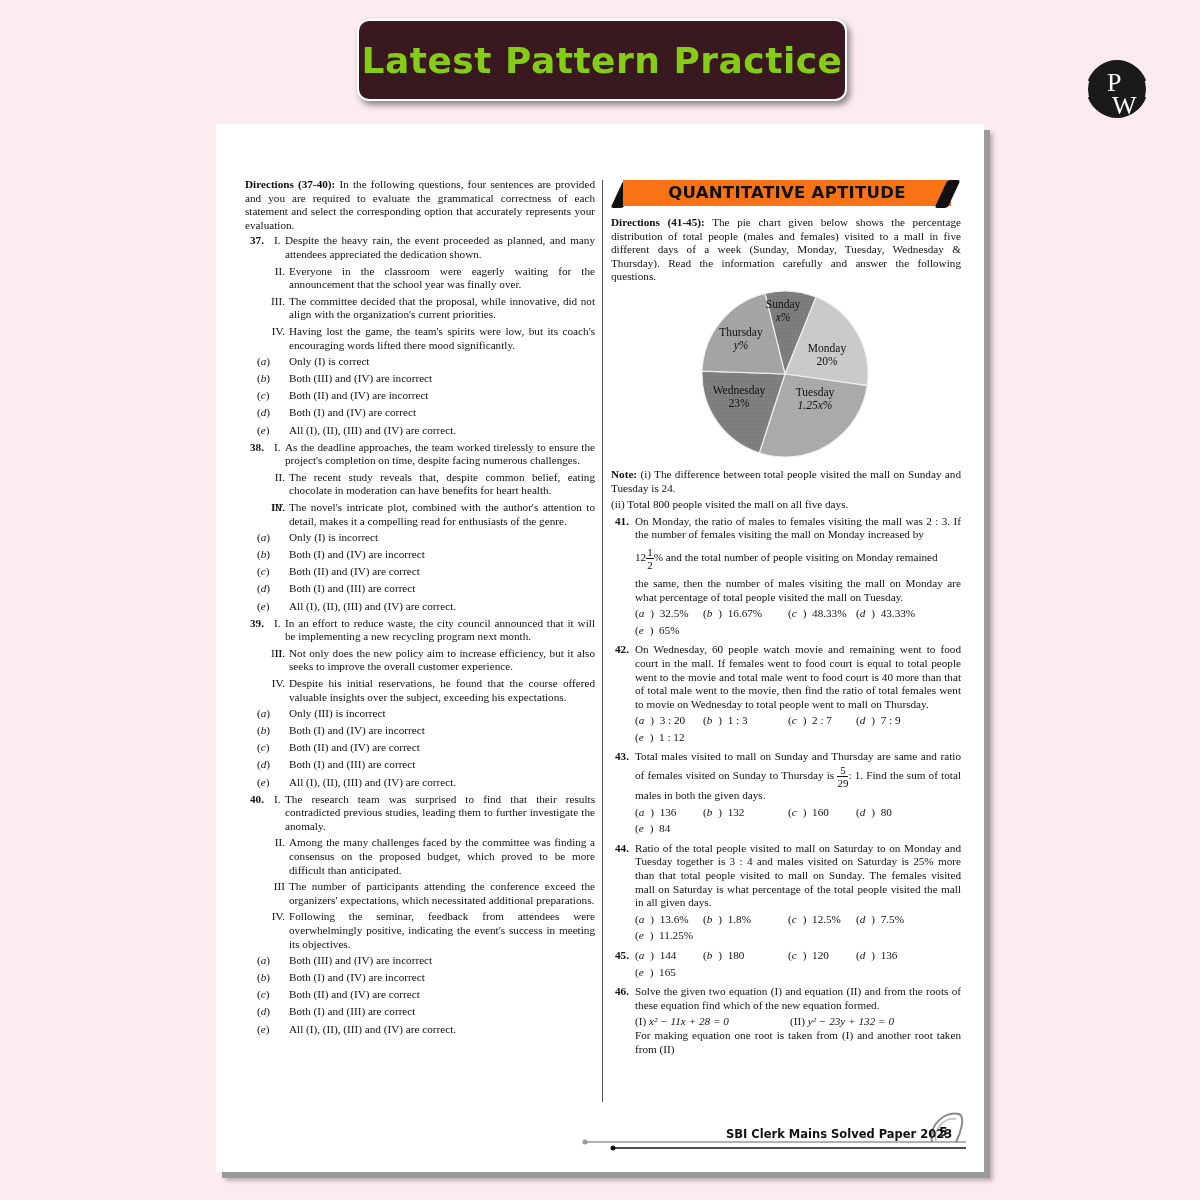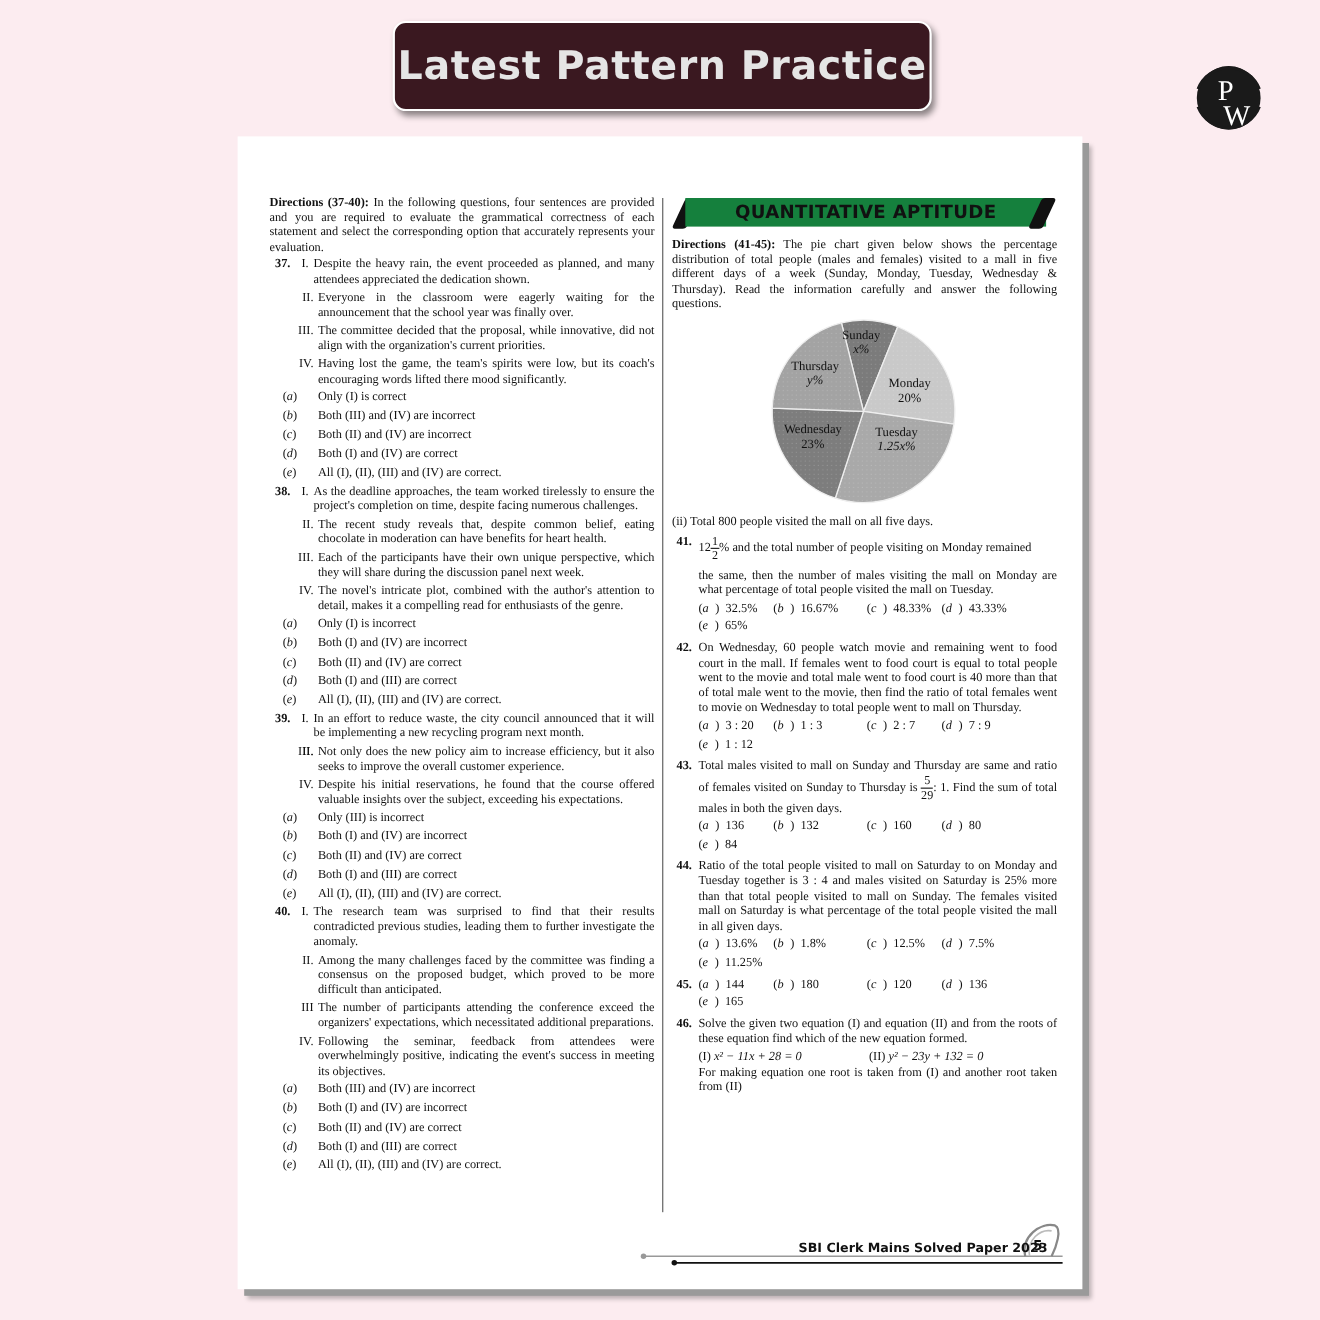--- a/index.html
+++ b/index.html
@@ -10,21 +10,21 @@
       color: #111;
     }
     .banner {
       position: absolute; left: 357px; top: 19px; width: 486px; height: 78px;
       background: #3a1820; border-radius: 12px;
       border: 2px solid #ffffff;
       box-shadow: 3px 4px 6px rgba(0,0,0,0.45);
       display: flex; align-items: center; justify-content: center;
     }
     .banner span {
-      color: #e5e5e5; font-family: "DejaVu Sans", sans-serif; font-weight: bold;
+      color: #84cc16; font-family: "DejaVu Sans", sans-serif; font-weight: bold;
       font-size: 36px; letter-spacing: 0.5px;
     }
     .logo {
       position: absolute; left: 1082px; top: 54px; width: 70px; height: 70px;
     }
     .page {
       position: absolute; left: 216px; top: 124px; width: 768px; height: 1048px;
       background: #fff;
       box-shadow: 6px 6px 0 #9a9a9a, 9px 9px 4px rgba(0,0,0,0.25);
     }
@@ -42,21 +42,21 @@
     .qnum { position: absolute; left: 5px; font-weight: bold; }
     .stmt { position: relative; padding-left: 44px; margin-bottom: 3px; }
     .stmt .rn { position: absolute; left: 24px; width: 20px; text-align: right; padding-right: 4px; box-sizing: border-box; }
     .opt { padding-left: 44px; position: relative; margin-bottom: 3.5px; }
     .opt .ol-wrap { position: absolute; left: 12px; }
     .qa-header {
       position: relative; height: 32px; margin-bottom: 6px; margin-left: 0px;
     }
     .qa-bar {
       position: absolute; left: 12px; top: 2px; width: 328px; height: 26px;
-      background: #15803d;
+      background: #f97316;
       display: flex; align-items: center; justify-content: center;
     }
     .qa-bar span { font-family: "DejaVu Sans", sans-serif; font-weight: bold; font-size: 16.5px; color: #111; letter-spacing: 0.3px; }
     .slant {
       position: absolute; top: 2px; width: 13px; height: 28px; background: #111;
       transform: skewX(-25deg); border-radius: 3px;
     }
     .rq { position: relative; padding-left: 24px; margin-top: 3px; }
     .rq .qnum { left: 4px; }
     .ropts { display: flex; flex-wrap: wrap; padding-left: 24px; margin-top: 3px; }
@@ -105,21 +105,21 @@
           <div class="stmt"><span class="rn">IV.</span><span>Having lost the game, the team's spirits were low, but its coach's encouraging words lifted there mood significantly.</span></div>
           <div class="opt" style="padding-left: 44px;"><span class="ol-wrap">(<i>a</i>)</span><span>Only (I) is correct</span></div>
           <div class="opt" style="padding-left: 44px;"><span class="ol-wrap">(<i>b</i>)</span><span>Both (III) and (IV) are incorrect</span></div>
           <div class="opt" style="padding-left: 44px;"><span class="ol-wrap">(<i>c</i>)</span><span>Both (II) and (IV) are incorrect</span></div>
           <div class="opt" style="padding-left: 44px;"><span class="ol-wrap">(<i>d</i>)</span><span>Both (I) and (IV) are correct</span></div>
           <div class="opt" style="padding-left: 44px;"><span class="ol-wrap">(<i>e</i>)</span><span>All (I), (II), (III) and (IV) are correct.</span></div>
         </div>
         <div class="q">
           <div class="stmt" style="padding-left: 40px;"><span class="qnum" style="left: 5px;">38.</span><span style="position: absolute; left: 29px;">I.</span><span>As the deadline approaches, the team worked tirelessly to ensure the project's completion on time, despite facing numerous challenges.</span></div>
           <div class="stmt"><span class="rn">II.</span><span>The recent study reveals that, despite common belief, eating chocolate in moderation can have benefits for heart health.</span></div>
-          <div class="stmt"><span class="rn">III.</span><span>Each of the participants have their own unique perspective, which they will share during the discussion panel next week.</span></div>
+          <div class="stmt"><span class="rn">III.</span></div>
           <div class="stmt"><span class="rn">IV.</span><span>The novel's intricate plot, combined with the author's attention to detail, makes it a compelling read for enthusiasts of the genre.</span></div>
           <div class="opt" style="padding-left: 44px;"><span class="ol-wrap">(<i>a</i>)</span><span>Only (I) is incorrect</span></div>
           <div class="opt" style="padding-left: 44px;"><span class="ol-wrap">(<i>b</i>)</span><span>Both (I) and (IV) are incorrect</span></div>
           <div class="opt" style="padding-left: 44px;"><span class="ol-wrap">(<i>c</i>)</span><span>Both (II) and (IV) are correct</span></div>
           <div class="opt" style="padding-left: 44px;"><span class="ol-wrap">(<i>d</i>)</span><span>Both (I) and (III) are correct</span></div>
           <div class="opt" style="padding-left: 44px;"><span class="ol-wrap">(<i>e</i>)</span><span>All (I), (II), (III) and (IV) are correct.</span></div>
         </div>
         <div class="q">
           <div class="stmt" style="padding-left: 40px;"><span class="qnum" style="left: 5px;">39.</span><span style="position: absolute; left: 29px;">I.</span><span>In an effort to reduce waste, the city council announced that it will be implementing a new recycling program next month.</span></div>
           <div class="stmt"><span class="rn">II.</span></div>
@@ -180,24 +180,28 @@
           <text x="216" y="75" text-anchor="middle" font-size="11.5" font-family="Liberation Serif, serif" fill="#111">20%</text>
           <text x="204" y="106" text-anchor="middle" font-size="11.5" font-family="Liberation Serif, serif" fill="#111">Tuesday</text>
           <text x="204" y="119" text-anchor="middle" font-size="11.5" font-family="Liberation Serif, serif" fill="#111" font-style="italic">1.25x%</text>
           <text x="128" y="104" text-anchor="middle" font-size="11.5" font-family="Liberation Serif, serif" fill="#111">Wednesday</text>
           <text x="128" y="117" text-anchor="middle" font-size="11.5" font-family="Liberation Serif, serif" fill="#111">23%</text>
           <text x="130" y="46" text-anchor="middle" font-size="11.5" font-family="Liberation Serif, serif" fill="#111">Thursday</text>
           <text x="130" y="59" text-anchor="middle" font-size="11.5" font-family="Liberation Serif, serif" fill="#111" font-style="italic">y%</text>
         </svg>
     </div>
 
+    <div>
+      <b>Note:</b><span> (i) The difference between total people visited the mall on Sunday and Tuesday is 24.</span>
+    </div>
     <div style="margin-top:3px;">(ii) Total 800 people visited the mall on all five days.</div>
 
     <div class="rq">
       <span class="qnum">41.</span>
+      <span>On Monday, the ratio of males to females visiting the mall was 2 : 3. If the number of females visiting the mall on Monday increased by</span>
       <div style="margin:4px 0 6px 0; text-align:justify;">
         <span>12</span><span class="frac"><span class="n">1</span><span class="d">2</span></span><span>% and the total number of people visiting on Monday remained</span>
       </div>
       <div>the same, then the number of males visiting the mall on Monday are what percentage of total people visited the mall on Tuesday.</div>
     </div>
     <div class="ropts">
         <div class="ropt" style="width: 68px;">(<i>a</i>)&nbsp;&nbsp;<span>32.5%</span></div>
         <div class="ropt" style="width: 85px;">(<i>b</i>)&nbsp;&nbsp;<span>16.67%</span></div>
         <div class="ropt" style="width: 68px;">(<i>c</i>)&nbsp;&nbsp;<span>48.33%</span></div>
         <div class="ropt" style="width: 80px;">(<i>d</i>)&nbsp;&nbsp;<span>43.33%</span></div>

